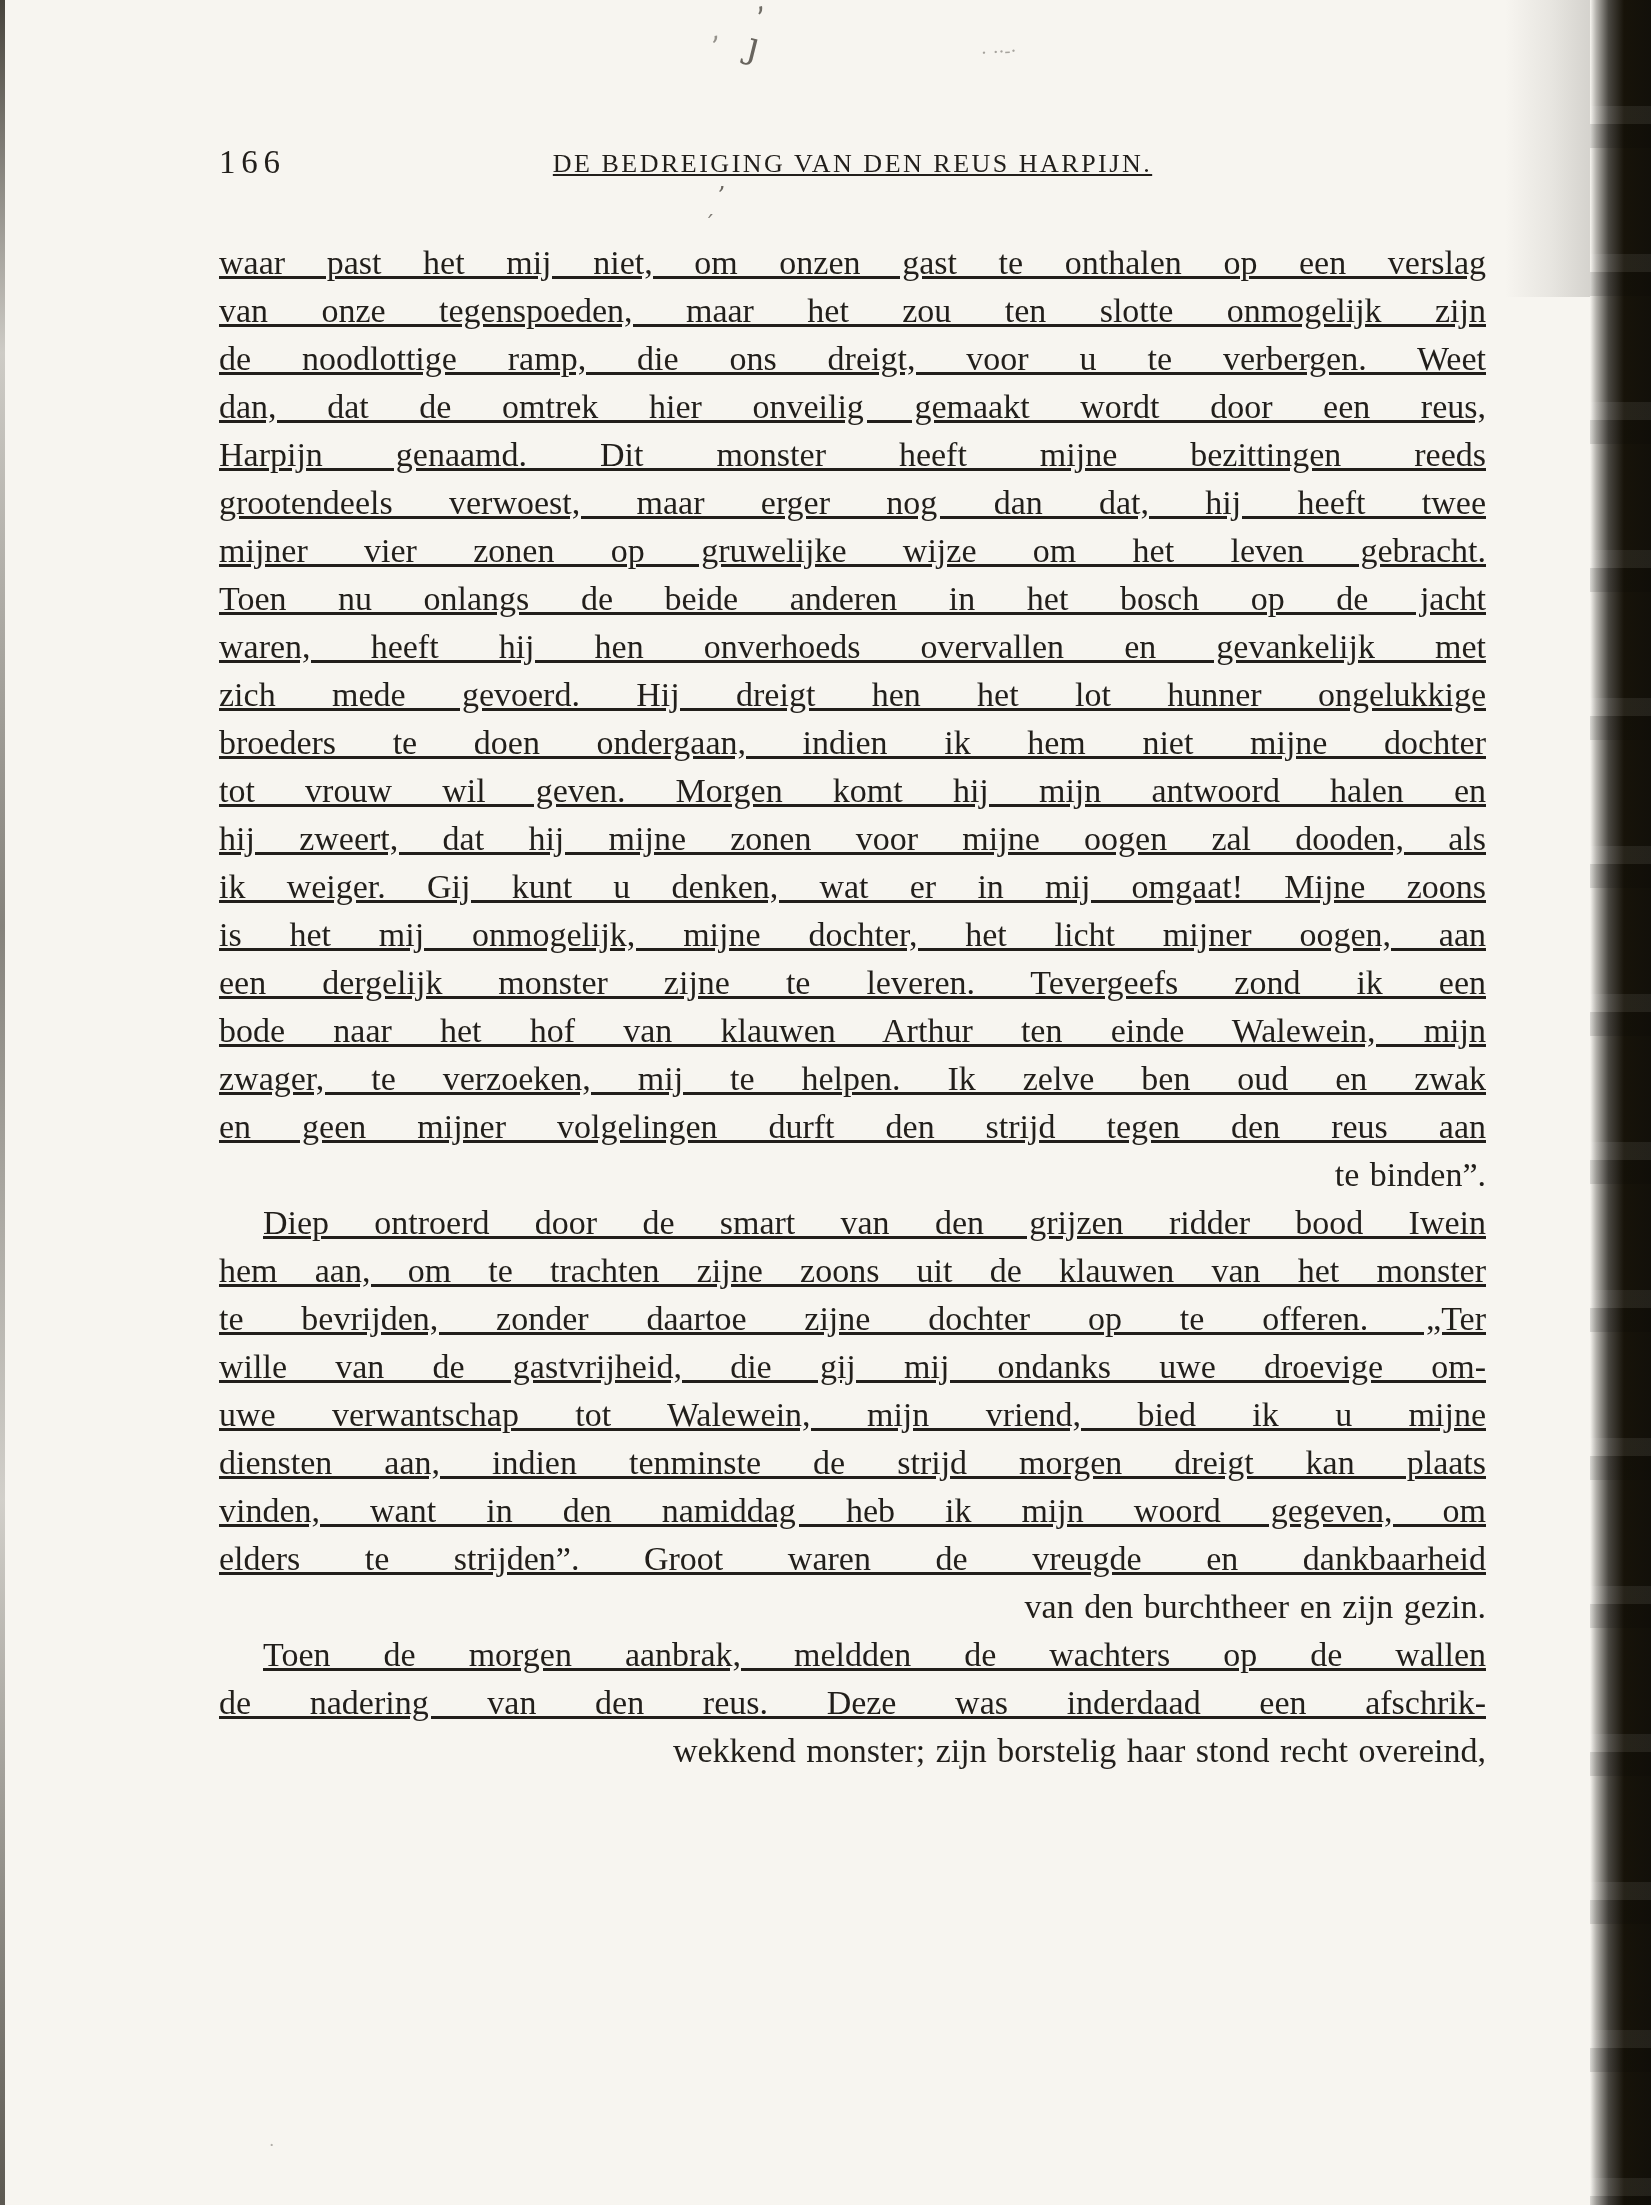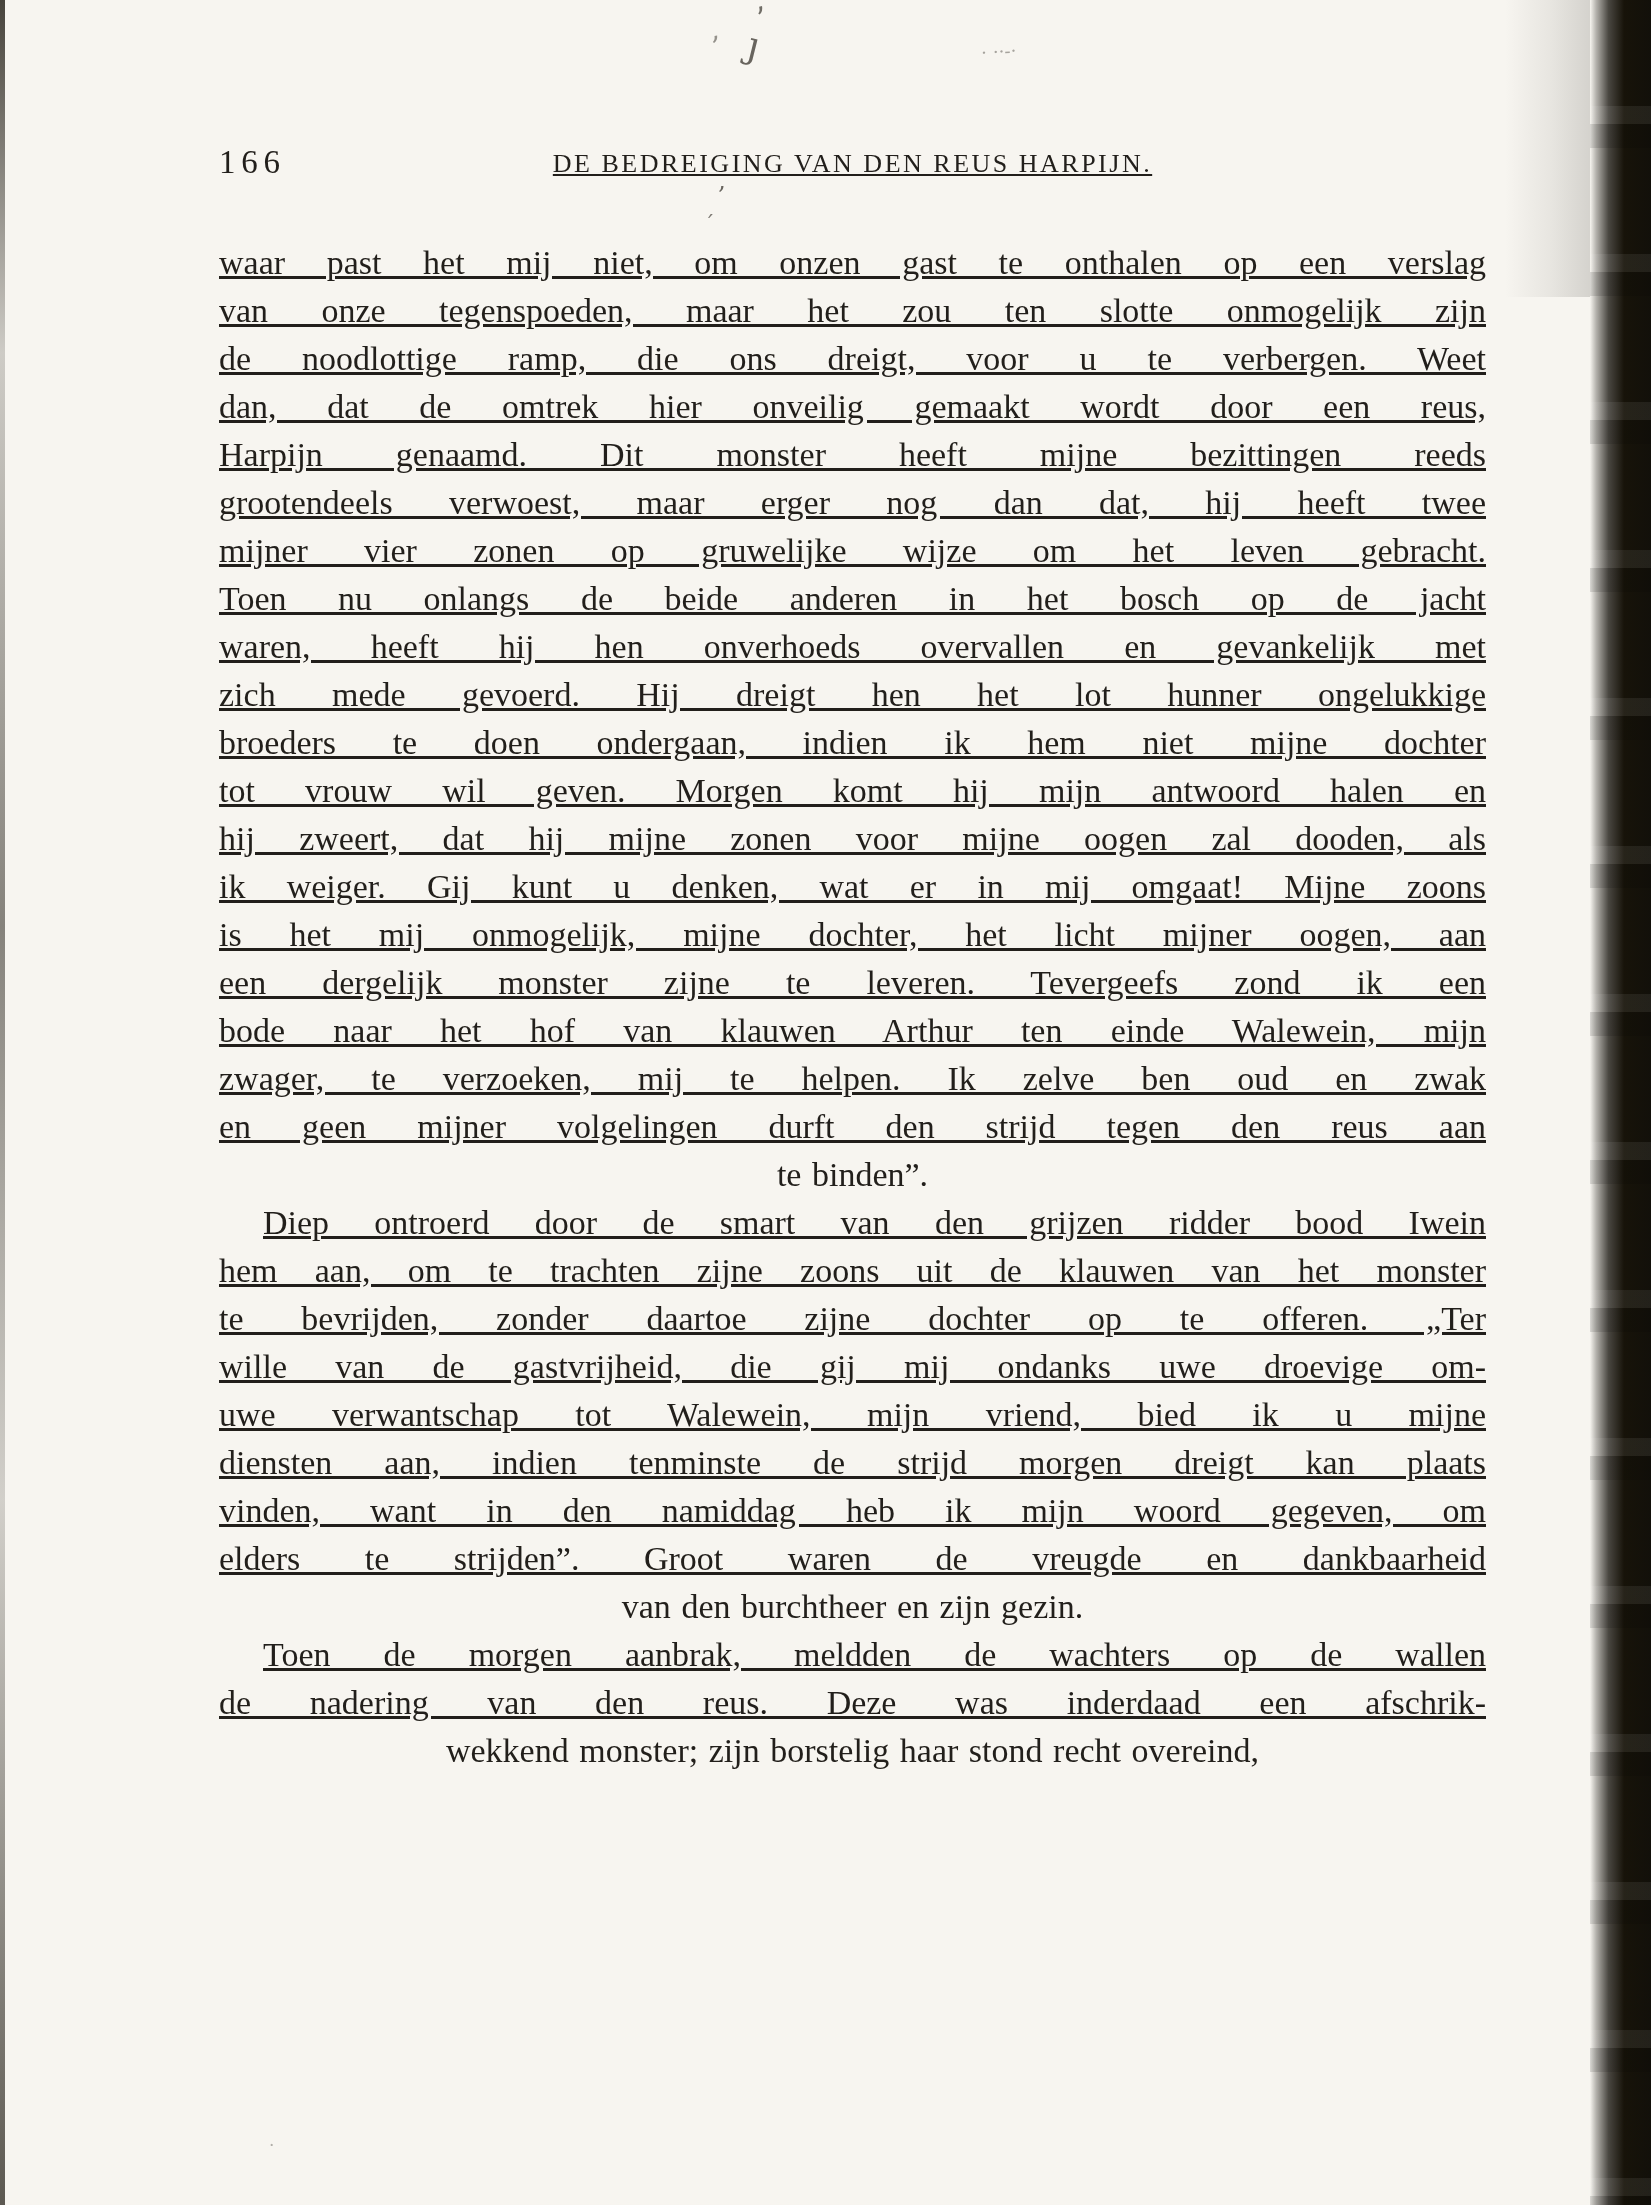--- a/index.html
+++ b/index.html
@@ -49,21 +49,21 @@
     position: absolute;
     left: 219px;
     top: 239px;
     width: 1267px;
     font-size: 34px;
     line-height: 48px;
     word-spacing: 0.06em;
   }
   .line {
     width: 100%;
-    text-align: center;
+    text-align: right;
     white-space: normal;
   }
   .line.fill {
     text-align: justify;
     text-align-last: justify;
     text-decoration: underline;
   }
   .line.indent {
     text-indent: 44px;
   }

